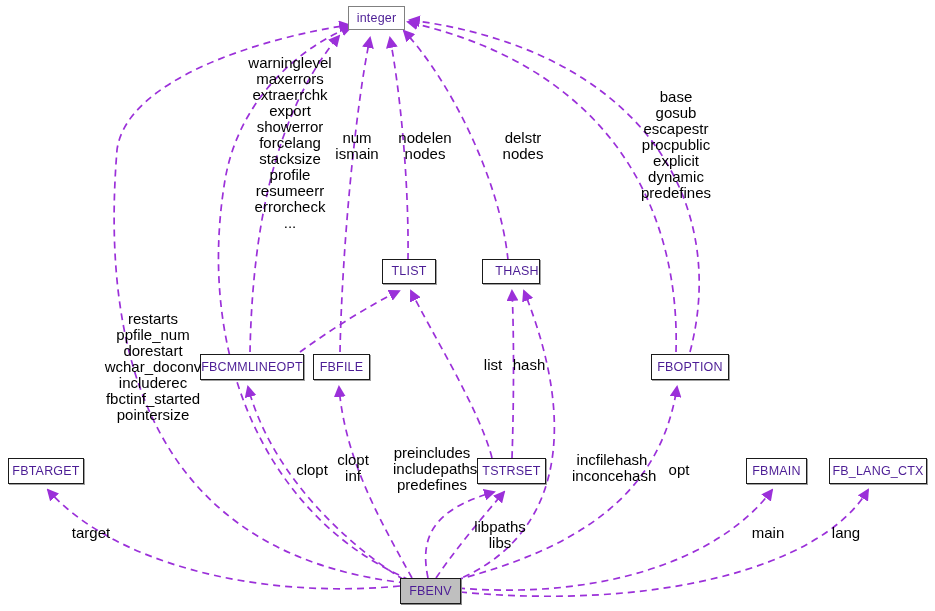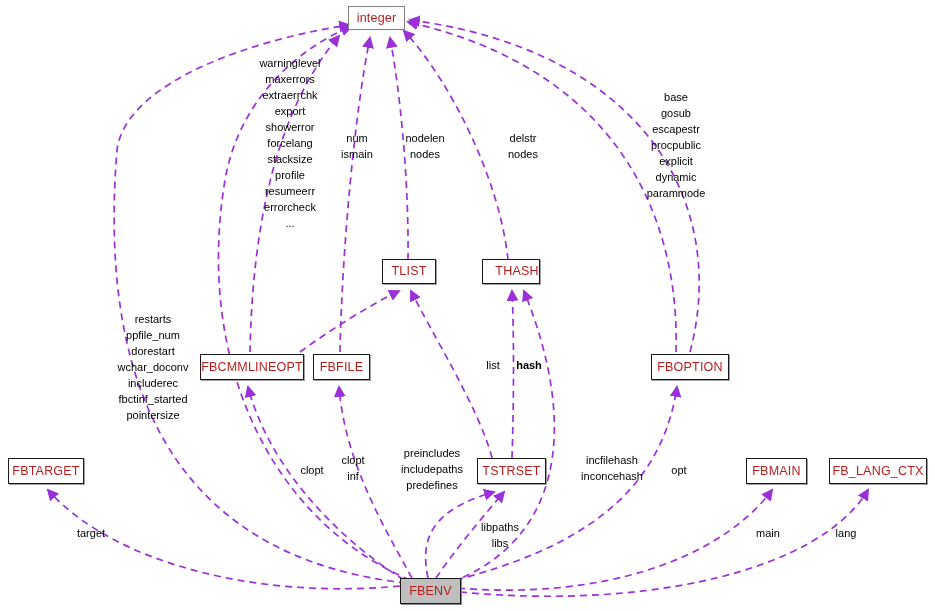--- a/index.html
+++ b/index.html
@@ -19,38 +19,38 @@
     pointer-events:none;
   }
   .node{
     position:absolute;
     box-sizing:border-box;
     display:flex;
     align-items:center;
     justify-content:center;
     background:#ffffff;
     border:1px solid #808080;
-    color:#b91c1c;
+    color:#4c1d95;
     font-size:12.5px;
     line-height:1;
     white-space:nowrap;
     letter-spacing:0.2px;
   }
   .node.strong{
     border:1px solid #1a1a1a;
     box-shadow:1px 1px 0 0 #a0a0a0;
   }
   .node.highlight{
     background:#bfbfbf;
     border:1px solid #1a1a1a;
     box-shadow:1px 1px 0 0 #8a8a8a;
   }
   .edge-label{
     position:absolute;
-    font-size:11px;
+    font-size:15px;
     line-height:16px;
     color:#000000;
     white-space:pre;
     text-align:center;
   }
 </style>
 </head>
 <body>
 
 <div id="diagram">
@@ -169,33 +169,33 @@
 
   <div class="edge-label" style="left: 497px; top: 130px; width: 52px; white-space: pre-line;">delstr
 nodes</div>
 
   <div class="edge-label" style="left: 628px; top: 89px; width: 96px; white-space: pre-line;">base
 gosub
 escapestr
 procpublic
 explicit
 dynamic
-parammode</div>
+predefines</div>
 
   <div class="edge-label" style="left: 104px; top: 311px; width: 98px; white-space: pre-line;">restarts
 ppfile_num
 dorestart
 wchar_doconv
 includerec
 fbctinf_started
 pointersize</div>
 
   <div class="edge-label" style="left: 478px; top: 357px; width: 30px; white-space: pre-line;">list</div>
 
-  <div class="edge-label" style="left: 511px; top: 357px; width: 36px; white-space: pre-line; font-weight: bold;">hash</div>
+  <div class="edge-label" style="left: 511px; top: 357px; width: 36px; white-space: pre-line;">hash</div>
 
   <div class="edge-label" style="left: 293px; top: 462px; width: 38px; white-space: pre-line;">clopt</div>
 
   <div class="edge-label" style="left: 337px; top: 452px; width: 32px; white-space: pre-line;">clopt
 inf</div>
 
   <div class="edge-label" style="left: 393px; top: 445px; width: 78px; white-space: pre-line;">preincludes
 includepaths
 predefines</div>
 

